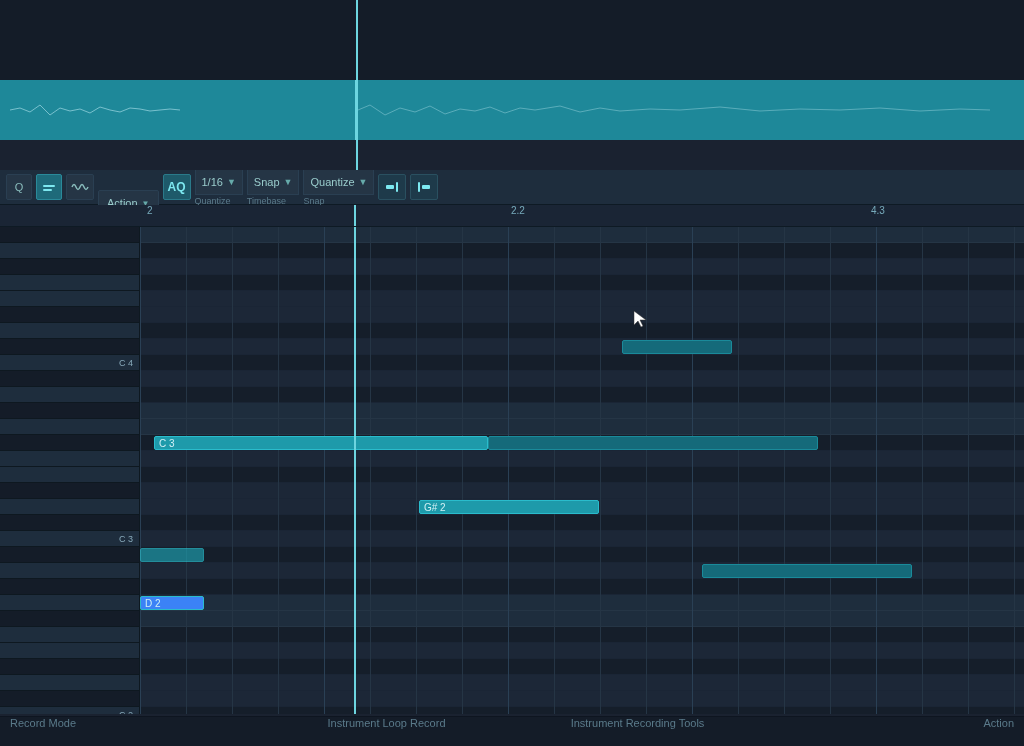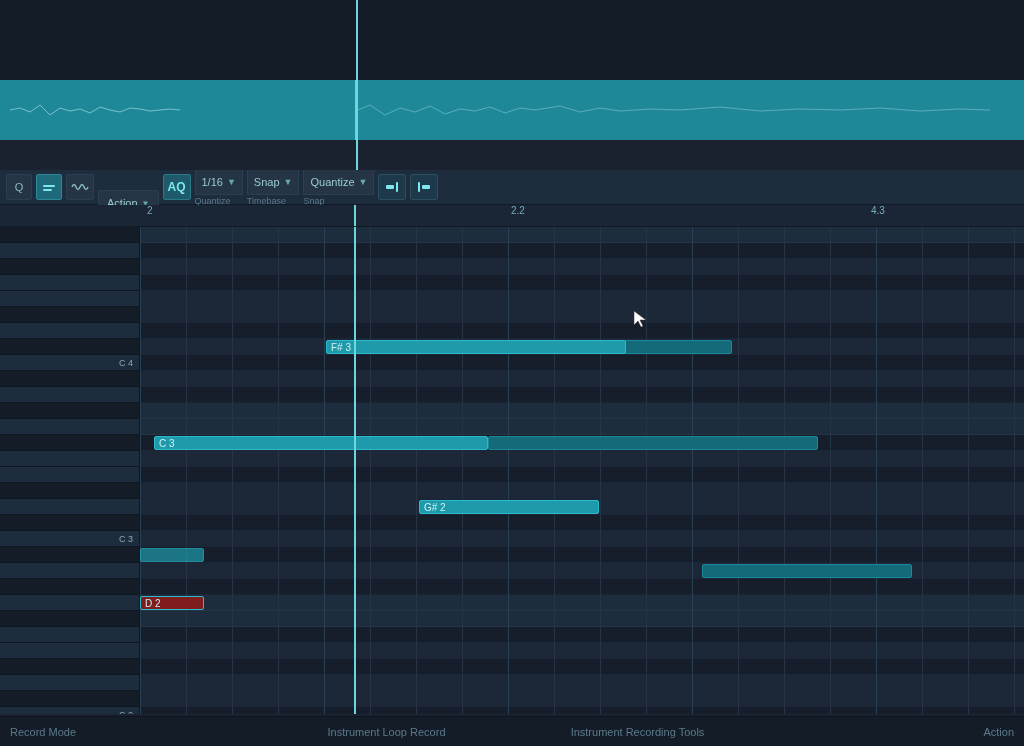--- a/index.html
+++ b/index.html
@@ -240,21 +240,20 @@
       z-index: 15;
     }
 
     
     .status-bar {
       width: 100%;
       height: 30px;
       background: #141c28;
       border-top: 1px solid #0e1520;
       display: flex;
-      align-items: center;
       padding: 0 10px;
       gap: 0;
       position: absolute;
       bottom: 0;
       left: 0;
     }
 
     .status-item {
       font-size: 11px;
       color: #5a7a8a;
@@ -479,27 +478,26 @@
           <div style="position: absolute; top: 0px; bottom: 0px; left: 736px; width: 1px; background: rgb(42, 64, 85);"></div>
           <div style="position: absolute; top: 0px; bottom: 0px; left: 782px; width: 1px; background: rgb(37, 53, 69);"></div>
           <div style="position: absolute; top: 0px; bottom: 0px; left: 828px; width: 1px; background: rgb(37, 53, 69);"></div>
           <div style="position: absolute; top: 0px; bottom: 0px; left: 874px; width: 1px; background: rgb(37, 53, 69);"></div>
         </div>
 
       <div class="pos-line" style="left:214px;"></div>
 
       <div id="notes-container" style="position:absolute;top:0;left:0;right:0;bottom:0;">
 
-      <div style="position: absolute; top: 113px; left: 186px; width: 300px; height: 14px; background: rgb(30, 154, 170); border: 1px solid rgb(42, 188, 204); border-radius: 2px; display: flex; align-items: center; padding-left: 4px; font-size: 10px; color: rgb(208, 240, 245); z-index: 5; cursor: pointer; overflow: hidden;">F# 3</div>
           <div style="position: absolute; top: 113px; left: 482px; width: 110px; height: 14px; background: rgb(21, 106, 122); border: 1px solid rgb(26, 138, 154); border-radius: 2px; z-index: 4;"></div>
           <div style="position: absolute; top: 209px; left: 14px; width: 334px; height: 14px; background: rgb(30, 154, 170); border: 1px solid rgb(42, 188, 204); border-radius: 2px; display: flex; align-items: center; padding-left: 4px; font-size: 10px; color: rgb(208, 240, 245); z-index: 5; cursor: pointer; overflow: hidden;">C 3</div>
           <div style="position: absolute; top: 209px; left: 348px; width: 330px; height: 14px; background: rgb(21, 106, 122); border: 1px solid rgb(26, 138, 154); border-radius: 2px; z-index: 4;"></div>
           <div style="position: absolute; top: 273px; left: 279px; width: 180px; height: 14px; background: rgb(30, 154, 170); border: 1px solid rgb(42, 188, 204); border-radius: 2px; display: flex; align-items: center; padding-left: 4px; font-size: 10px; color: rgb(208, 240, 245); z-index: 5; cursor: pointer; overflow: hidden;">G# 2</div>
           <div style="position: absolute; top: 337px; left: 562px; width: 210px; height: 14px; background: rgb(21, 106, 122); border: 1px solid rgb(26, 138, 154); border-radius: 2px; z-index: 4;"></div>
-          <div style="position: absolute; top: 369px; left: 0px; width: 64px; height: 14px; background: #7f1d1d; border: 1px solid rgb(42, 188, 204); border-radius: 2px; display: flex; align-items: center; padding-left: 4px; font-size: 10px; color: rgb(208, 240, 245); z-index: 5; cursor: pointer; overflow: hidden;">D 2</div>
+          <div style="position: absolute; top: 369px; left: 0px; width: 64px; height: 14px; background: #3b82f6; border: 1px solid rgb(42, 188, 204); border-radius: 2px; display: flex; align-items: center; padding-left: 4px; font-size: 10px; color: rgb(208, 240, 245); z-index: 5; cursor: pointer; overflow: hidden;">D 2</div>
           <div style="position: absolute; top: 321px; left: 0px; width: 64px; height: 14px; background: rgb(30, 154, 170); border: 1px solid rgb(42, 188, 204); border-radius: 2px; opacity: 0.7;"></div>
         </div>
 
       <svg style="position:absolute;top:82px;left:492px;width:20px;height:20px;z-index:30;pointer-events:none;" viewBox="0 0 20 20">
         <polygon points="2,2 2,16 6,12 9,18 11,17 8,11 14,11" fill="white" stroke="#333" stroke-width="0.5"></polygon>
       </svg>
     </div>
   </div>
 </div>
 

